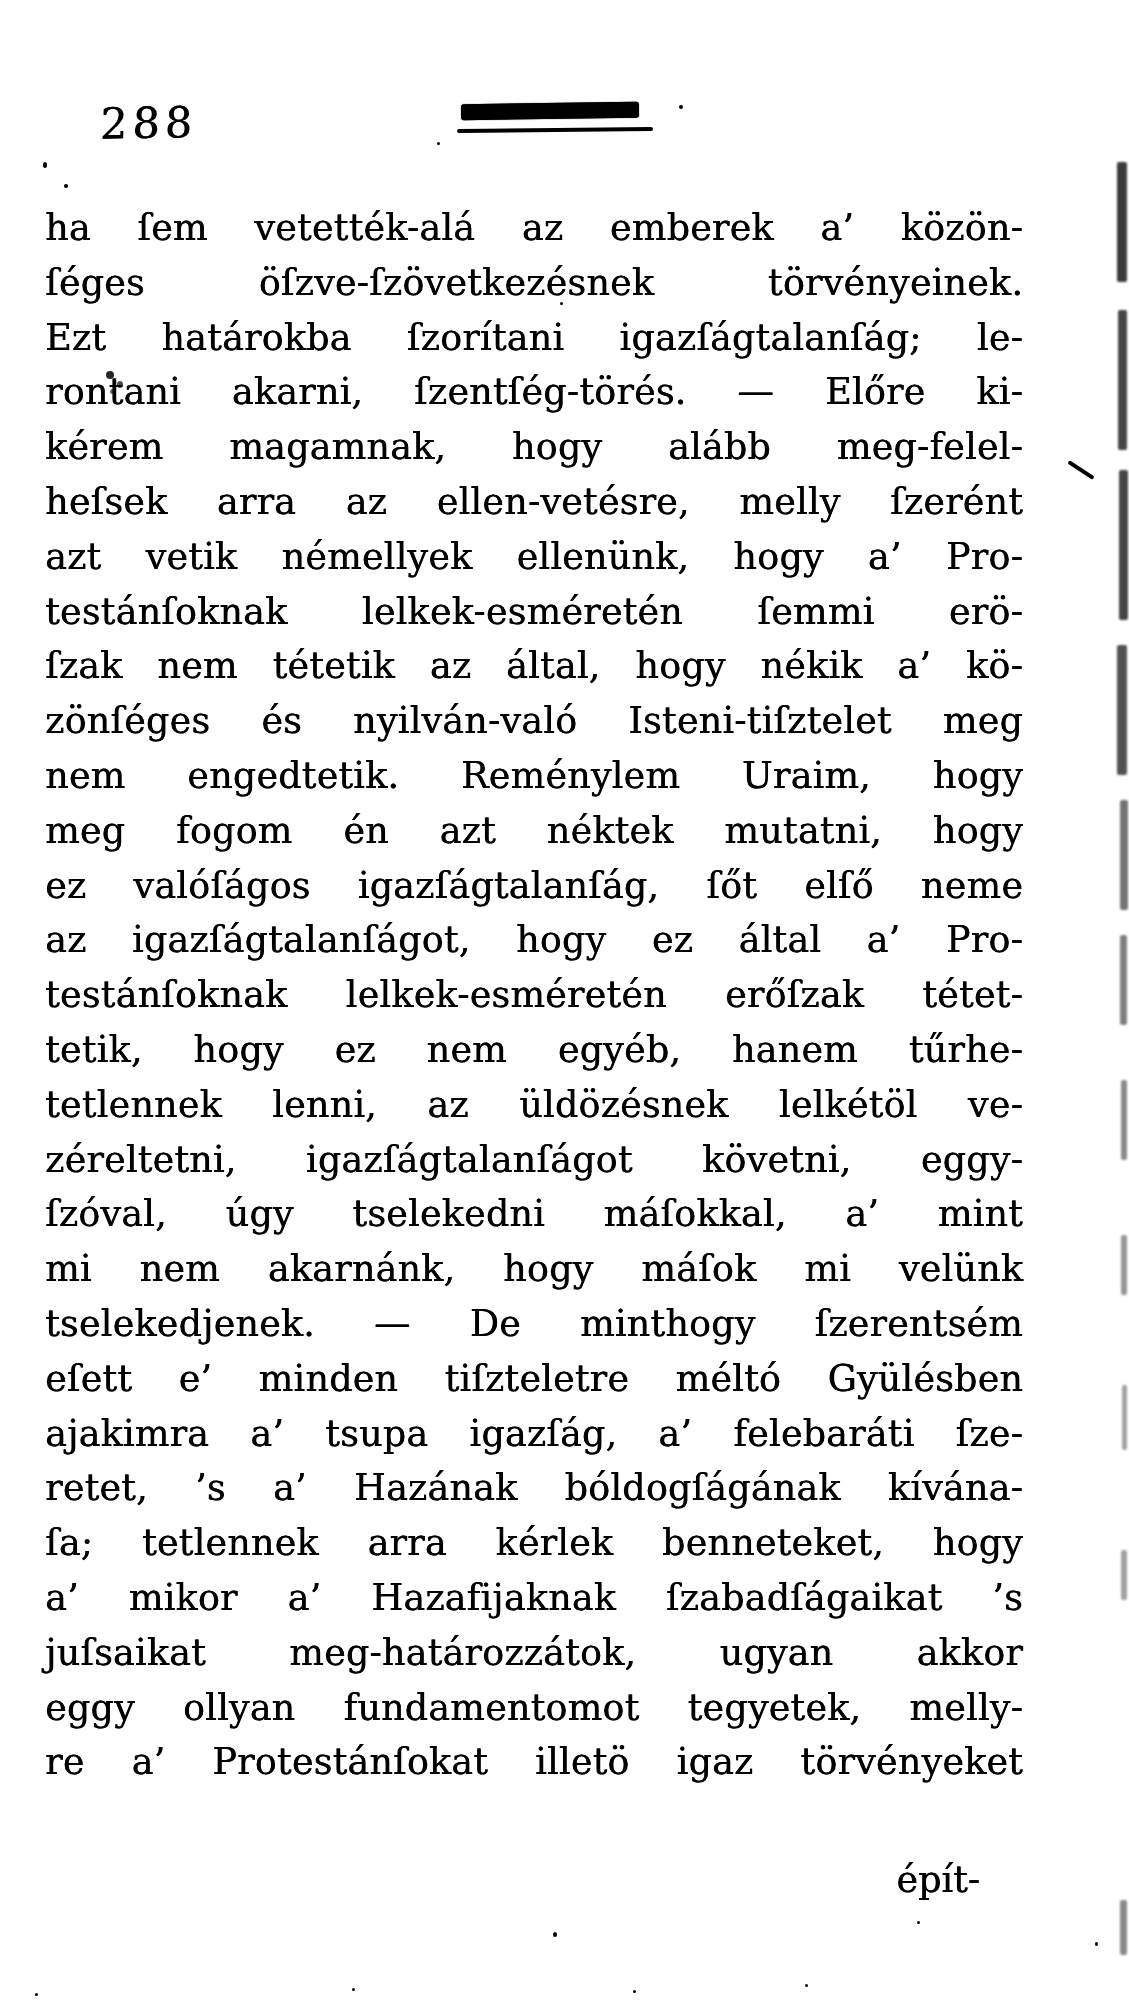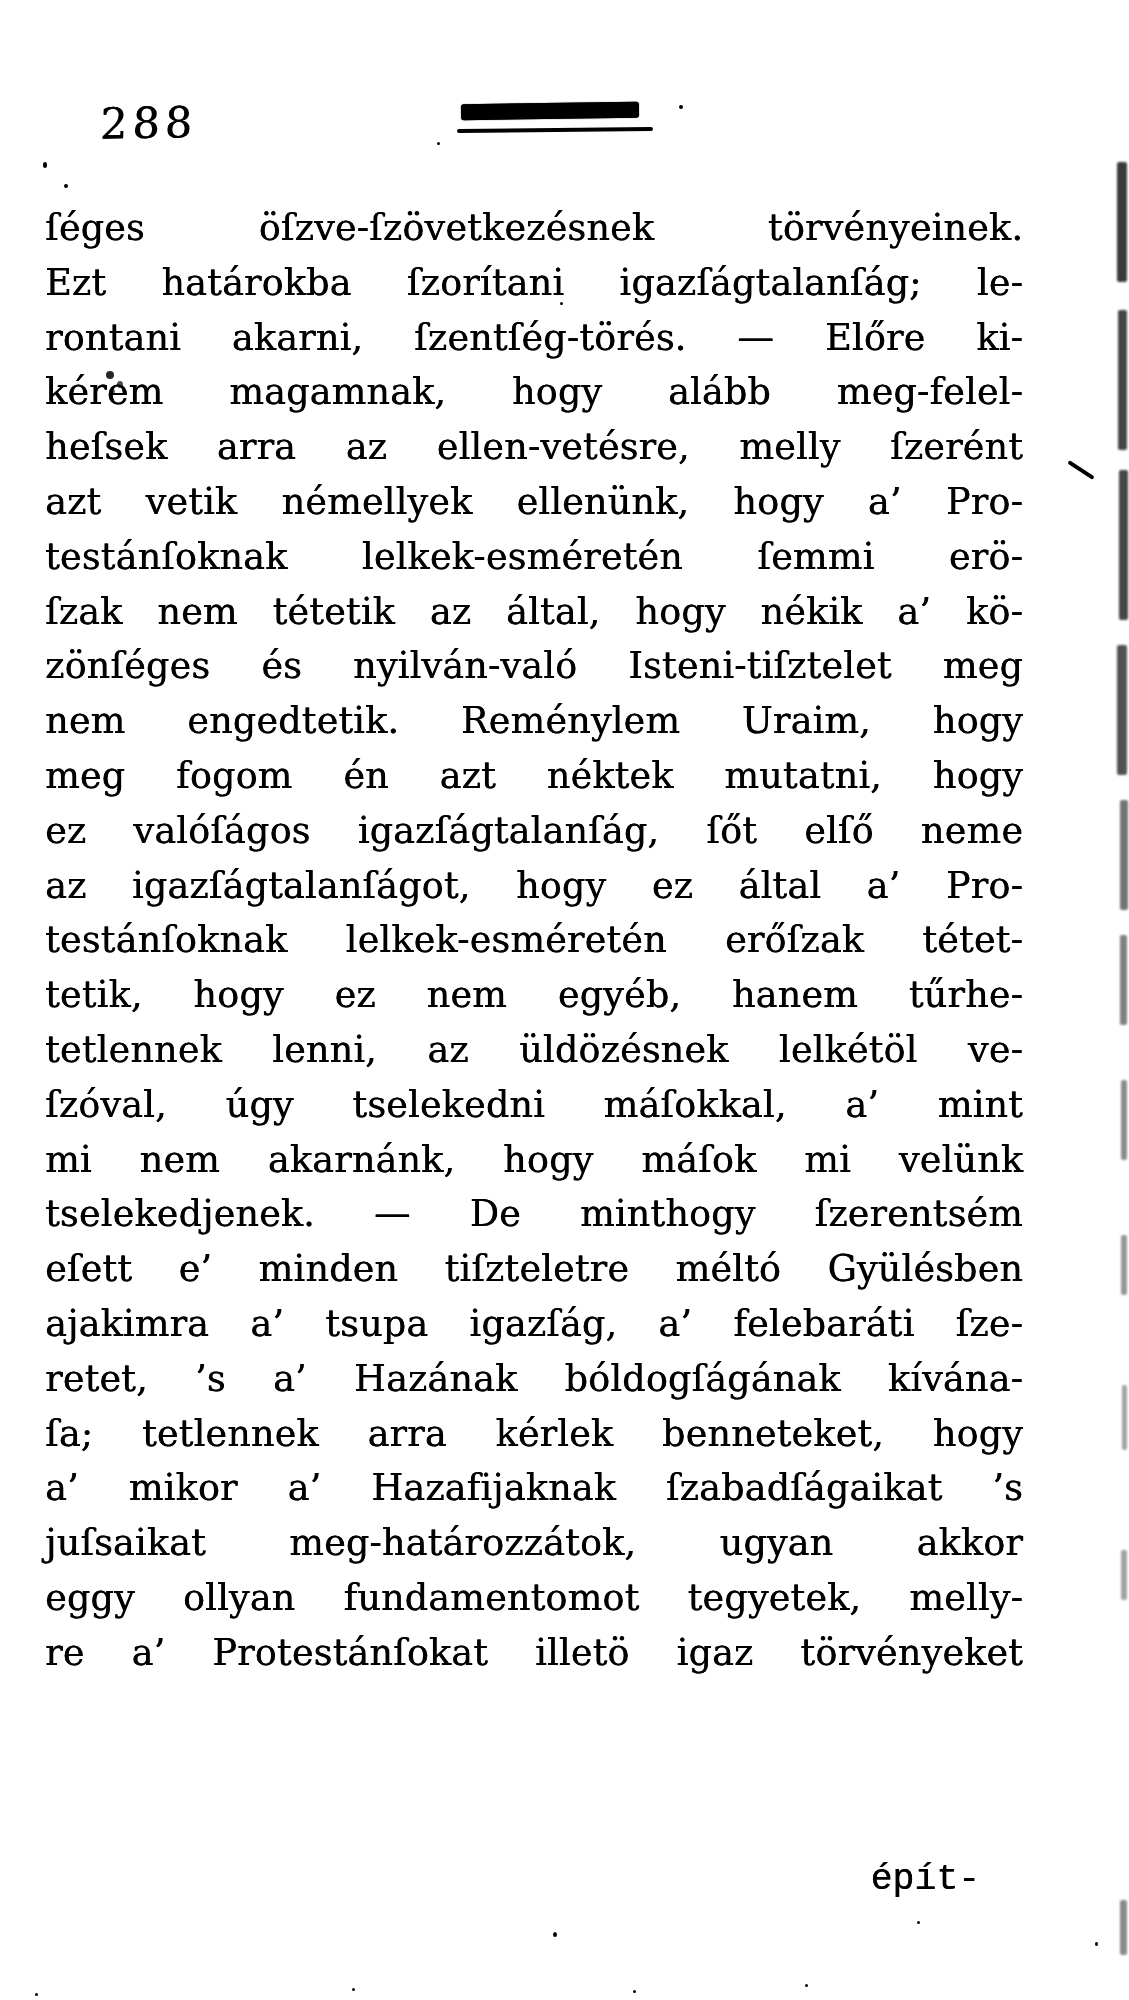--- a/index.html
+++ b/index.html
@@ -58,21 +58,20 @@
   }
   .catchword {
     position: absolute;
     top: 1853px;
     left: 45px;
     width: 935px;
     text-align: right;
     font-size: 36.5px;
     line-height: 54.8px;
     text-shadow: 0.45px 0 0 #000;
-    font-family: Liberation Mono, monospace;
   }
   .smudge {
     position: absolute;
     background: #181818;
     filter: blur(1.2px);
     border-radius: 2px;
   }
   .dot {
     position: absolute;
     background: #000;
@@ -90,36 +89,38 @@
 <div class="page">
 
   <div class="page-number">288</div>
 
   <div>
     <div class="rule-thick"></div>
     <div class="rule-thin"></div>
   </div>
 
   <div class="text-block">
+      <div class="text-line">ha ſem vetették-alá az emberek a’ közön-</div>
       <div class="text-line">ſéges öſzve-ſzövetkezésnek törvényeinek.</div>
       <div class="text-line">Ezt határokba ſzorítani igazſágtalanſág; le-</div>
       <div class="text-line">rontani akarni, ſzentſég-törés. — Előre ki-</div>
       <div class="text-line">kérem magamnak, hogy alább meg-felel-</div>
       <div class="text-line">heſsek arra az ellen-vetésre, melly ſzerént</div>
       <div class="text-line">azt vetik némellyek ellenünk, hogy a’ Pro-</div>
       <div class="text-line">testánſoknak lelkek-esméretén ſemmi erö-</div>
       <div class="text-line">ſzak nem tétetik az által, hogy nékik a’ kö-</div>
       <div class="text-line">zönſéges és nyilván-való Isteni-tiſztelet meg</div>
       <div class="text-line">nem engedtetik. Reménylem Uraim, hogy</div>
       <div class="text-line">meg fogom én azt néktek mutatni, hogy</div>
       <div class="text-line">ez valóſágos igazſágtalanſág, ſőt elſő neme</div>
       <div class="text-line">az igazſágtalanſágot, hogy ez által a’ Pro-</div>
       <div class="text-line">testánſoknak lelkek-esméretén erőſzak tétet-</div>
       <div class="text-line">tetik, hogy ez nem egyéb, hanem tűrhe-</div>
       <div class="text-line">tetlennek lenni, az üldözésnek lelkétöl ve-</div>
+      <div class="text-line">zéreltetni, igazſágtalanſágot követni, eggy-</div>
       <div class="text-line">ſzóval, úgy tselekedni máſokkal, a’ mint</div>
       <div class="text-line">mi nem akarnánk, hogy máſok mi velünk</div>
       <div class="text-line">tselekedjenek. — De minthogy ſzerentsém</div>
       <div class="text-line">eſett e’ minden tiſzteletre méltó Gyülésben</div>
       <div class="text-line">ajakimra a’ tsupa igazſág, a’ felebaráti ſze-</div>
       <div class="text-line">retet, ’s a’ Hazának bóldogſágának kívána-</div>
       <div class="text-line">ſa; tetlennek arra kérlek benneteket, hogy</div>
       <div class="text-line">a’ mikor a’ Hazafijaknak ſzabadſágaikat ’s</div>
       <div class="text-line">juſsaikat meg-határozzátok, ugyan akkor</div>
       <div class="text-line">eggy ollyan fundamentomot tegyetek, melly-</div>

